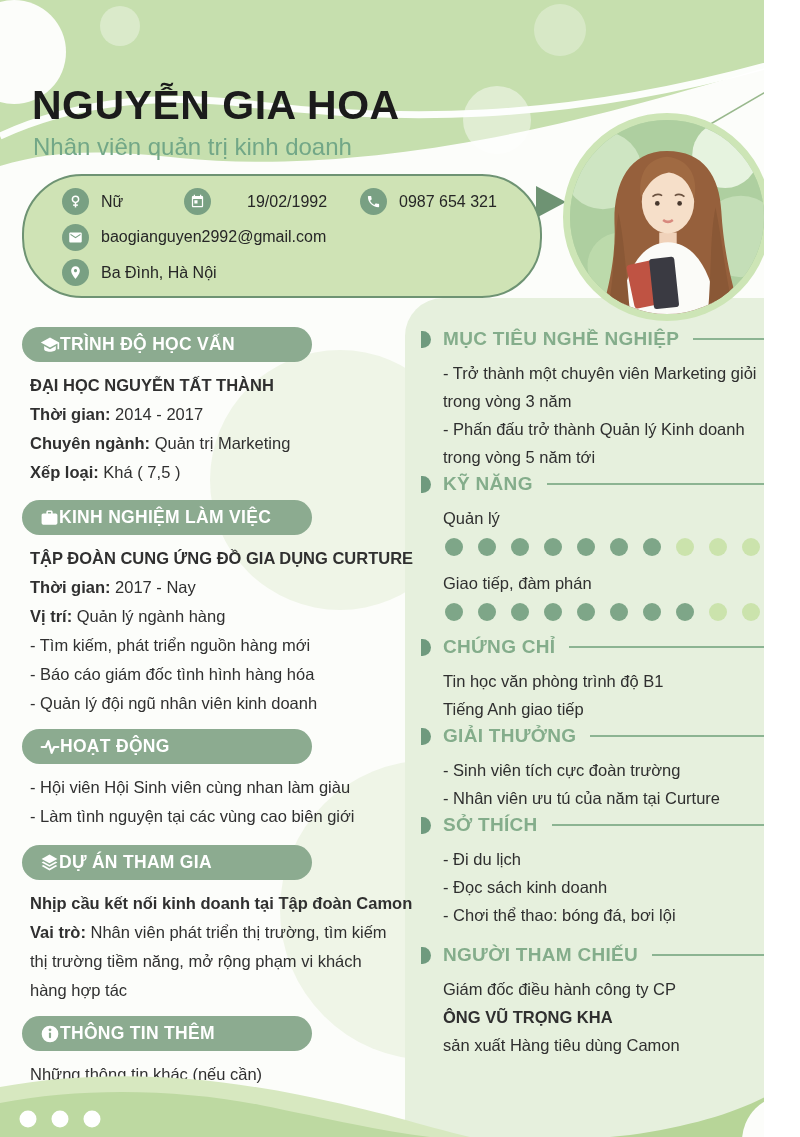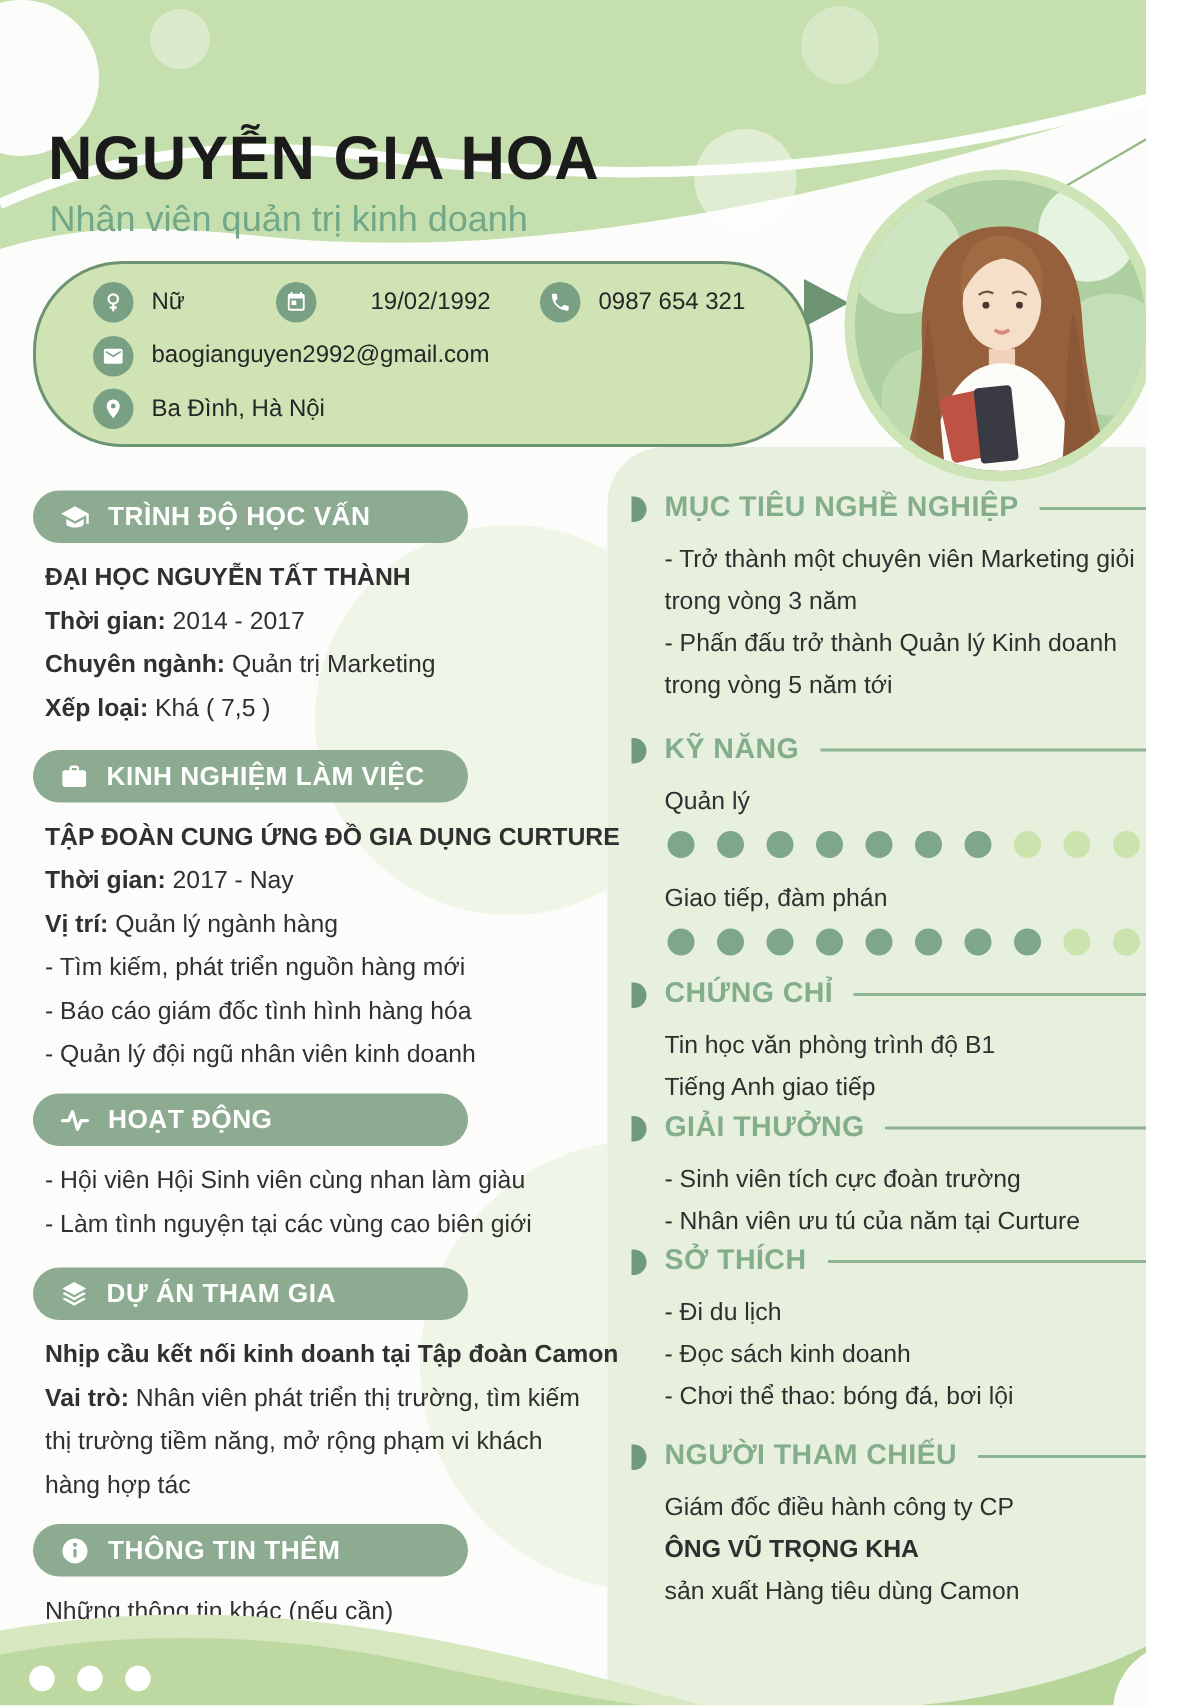--- a/index.html
+++ b/index.html
@@ -50,21 +50,21 @@
   .c-row{display:flex;align-items:center;}
   .c-item{display:flex;align-items:center;gap:12px;font-size:16px;color:#262626;}
   .c-item.w1{width:122px;} .c-item.w2{width:176px;gap:36px;}
   .c-ico{
     width:27px;height:27px;border-radius:50%;background:#79a083;flex:0 0 auto;
     display:flex;align-items:center;justify-content:center;
   }
   
   .left-col{position:absolute;left:22px;top:327px;width:373px;z-index:3;}
   .sec-pill{
-    display:flex;align-items:center;gap:12px;
+    display:flex;align-items:center;gap:0;
     width:272px;height:35px;padding:0 0 0 18px;border-radius:18px;
     background:#8cab90;color:#fff;font-size:17.5px;font-weight:700;letter-spacing:.3px;
   }
   .sec-body{margin:9px 0 0 8px;}
   .bl{font-size:16.5px;line-height:29px;margin:0;}
   .bl b{font-weight:700;}
   .nowrap{white-space:nowrap;}
   .m-edu{margin-bottom:13px;} .m-exp{margin-bottom:11px;} .m-act{margin-bottom:14px;}
   .m-proj{margin-bottom:11px;}
   
@@ -75,21 +75,21 @@
     margin:0 12px 0 -22px;flex:0 0 auto;
   }
   .r-title{font-size:19px;font-weight:800;color:#84ad8b;letter-spacing:.3px;white-space:nowrap;}
   .r-line{flex:1;height:2px;background:#8cb492;margin-left:14px;margin-right:4px;}
   .r-body{margin-top:7px;}
   .rl{font-size:16.5px;line-height:28px;margin:0;color:#2f2f2f;}
   .skill-name{font-size:16.5px;line-height:28px;margin:2px 0 6px;}
   .dots{display:flex;gap:15px;margin:0 0 13px 2px;}
   .dot{width:18px;height:18px;border-radius:50%;}
   .dot-on{background:#7ea688;} .dot-off{background:#cbe3ac;}
-  .gap16{margin-top:16px;} .gap10{}
+  .gap16{} .gap10{}
   .gap7{margin-top:13px;}
   .ref-name{font-weight:700;}
 </style>
 </head>
 <body>
 
 <div class="page">
 
   <div class="pale-circle pc1"></div>
   <div class="pale-circle pc2"></div>

